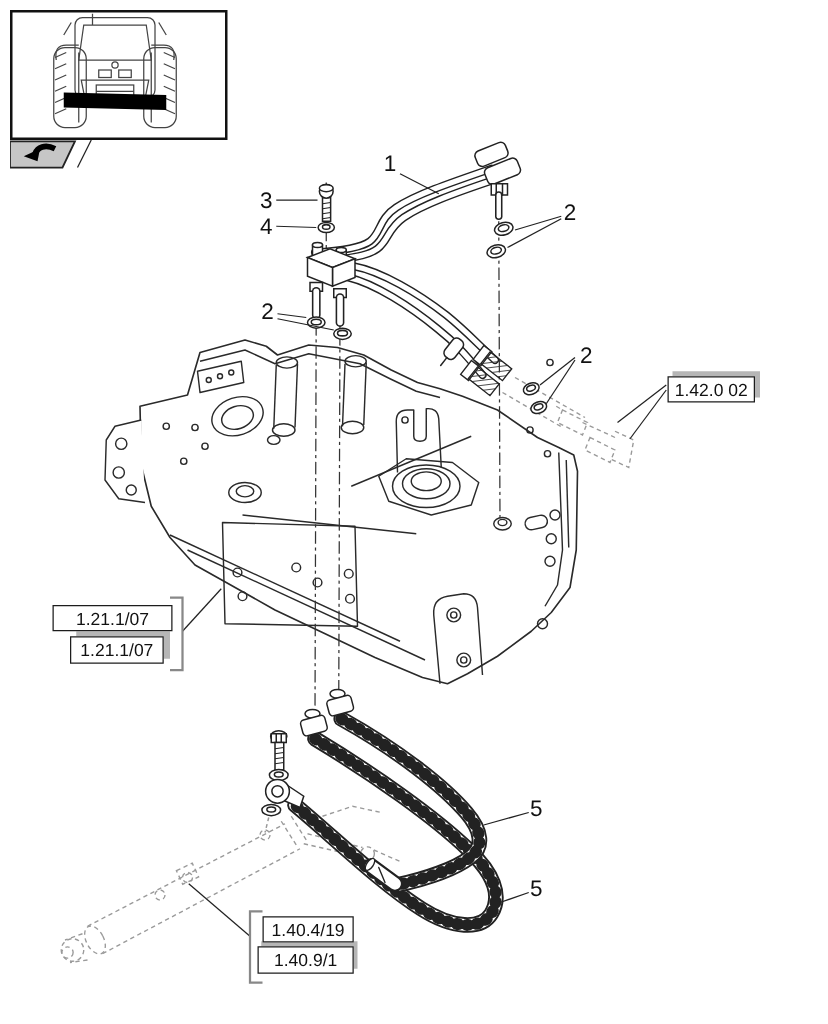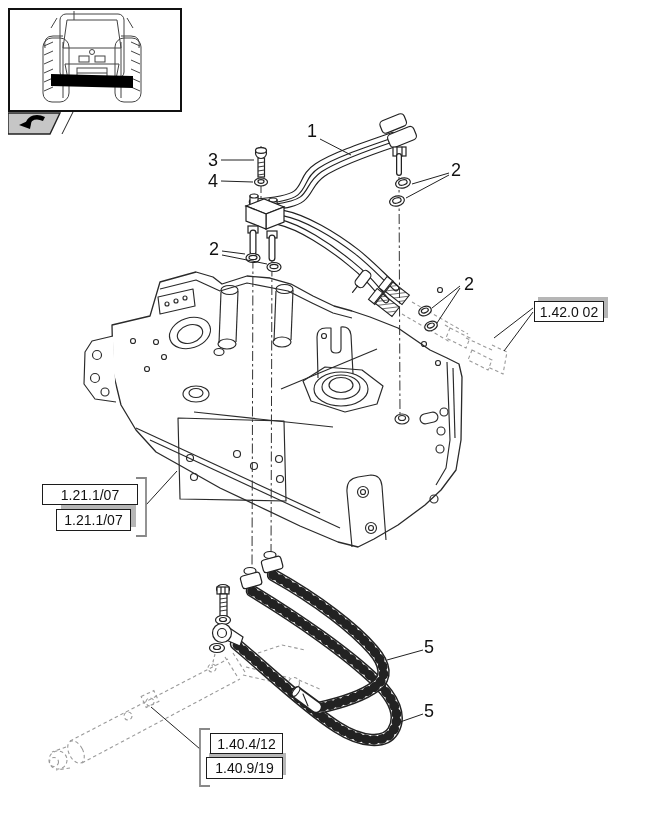--- a/index.html
+++ b/index.html
@@ -358,17 +358,17 @@
   <div class="callout" style="left:429px;top:647px">5</div>
   <div class="callout" style="left:429px;top:711px">5</div>
 
   <div class="refshadow" style="left:538px;top:297px;width:70px;height:21px"></div>
   <div class="refbox" style="left:534px;top:301px;width:70px;height:21px">1.42.0 02</div>
 
   <div class="refbox" style="left:42px;top:484px;width:96px;height:21px">1.21.1/07</div>
   <div class="refshadow" style="left:61px;top:505px;width:75px;height:22px"></div>
   <div class="refbox" style="left:56px;top:509px;width:75px;height:22px">1.21.1/07</div>
 
-  <div class="refbox" style="left:210px;top:733px;width:73px;height:21px">1.40.4/12</div>
+  <div class="refbox" style="left:210px;top:733px;width:73px;height:21px">1.40.4/19</div>
   <div class="refshadow" style="left:209px;top:753px;width:77px;height:22px"></div>
-  <div class="refbox" style="left:206px;top:757px;width:77px;height:22px">1.40.9/19</div>
+  <div class="refbox" style="left:206px;top:757px;width:77px;height:22px">1.40.9/1</div>
 
 </div>
 
 </body></html>

